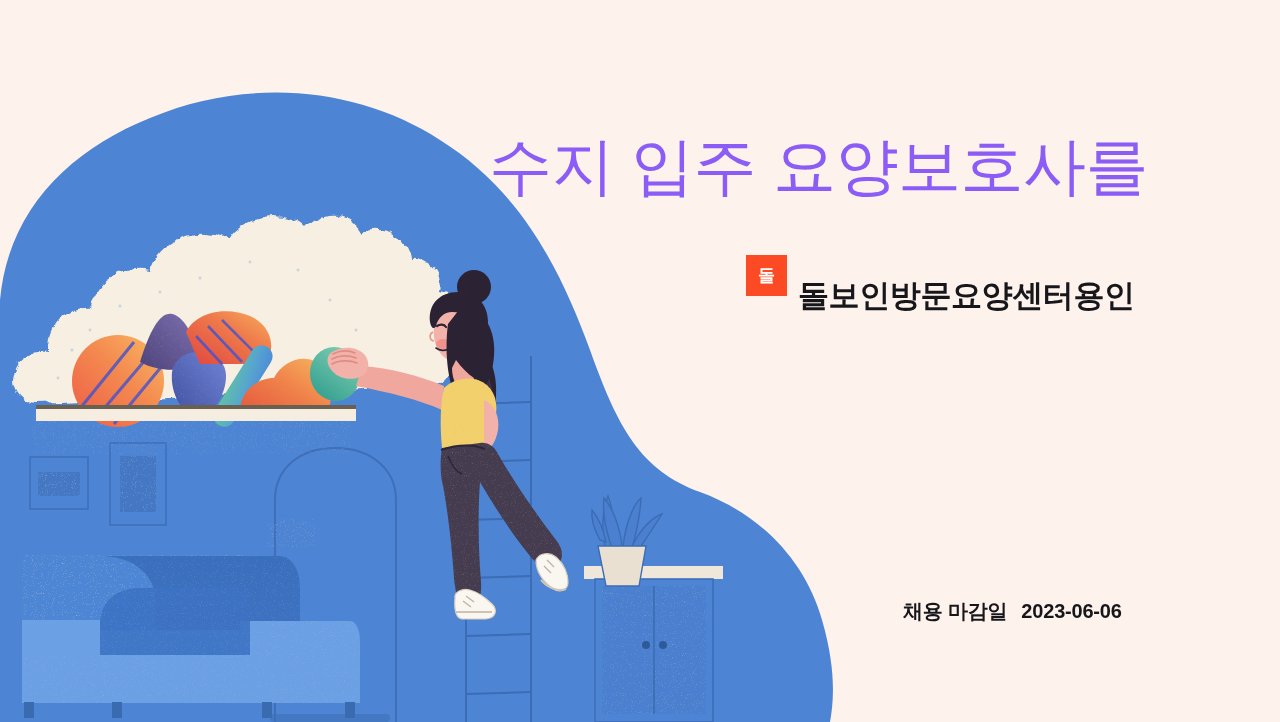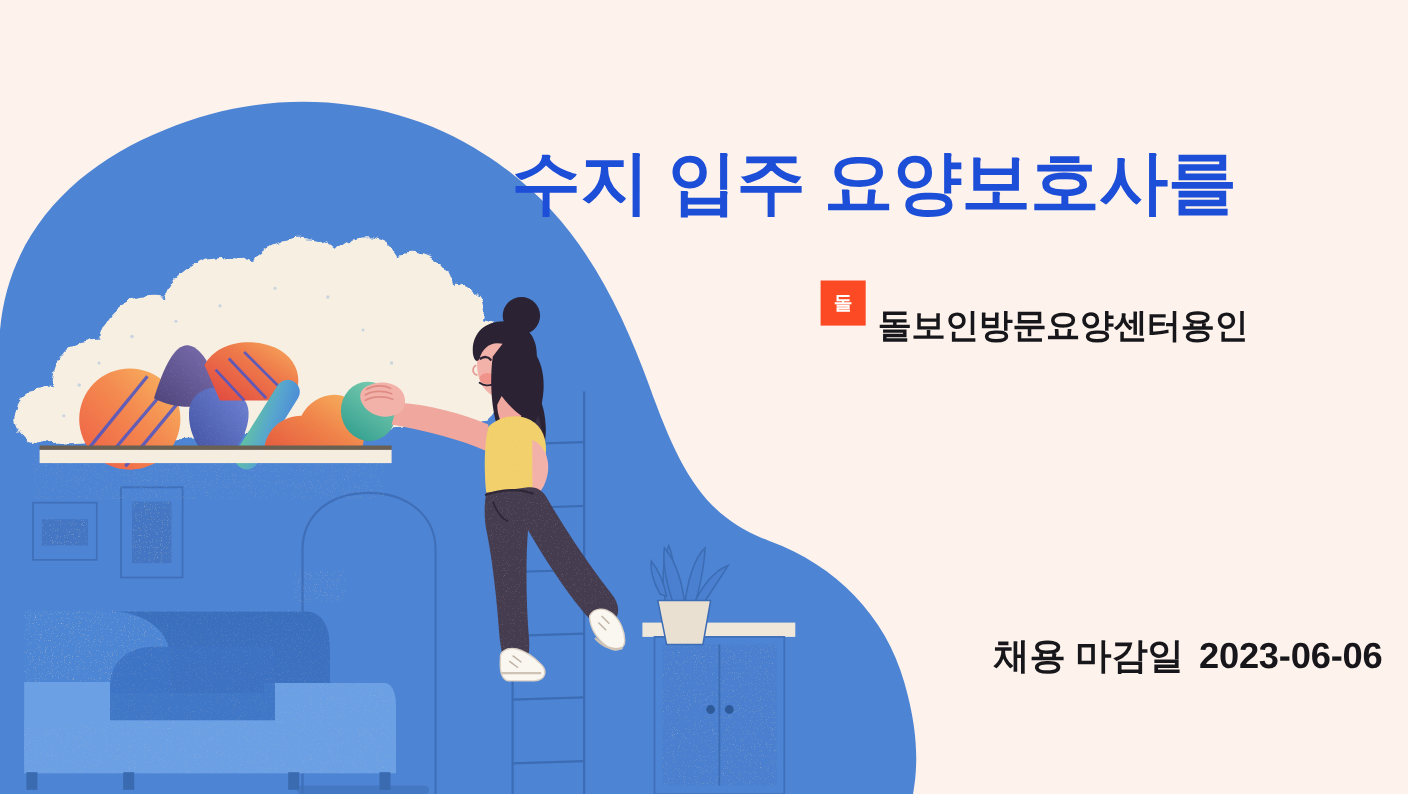--- a/index.html
+++ b/index.html
@@ -30,28 +30,28 @@
     left:0; top:0;
     width:860px;
     height:722px;
     overflow:hidden;
   }
   .illustration svg { display:block; }
 
   
   .title {
     position:absolute;
-    left:465px;
+    left:489px;
     top:131px;
     width:700px;
     font-size:63px;
-    font-weight:700;
+    font-weight:400;
     line-height:1.12;
     letter-spacing:-0.5px;
-    color:#1d4ed8;
+    color:#8b5cf6;
     white-space:nowrap;
   }
 
   .company-row {
     position:absolute;
     left:746px;
     top:240px;
     display:flex;
     align-items:center;
     gap:11px;
@@ -77,22 +77,22 @@
     font-weight:700;
     color:#17161A;
     letter-spacing:-0.4px;
     line-height:1;
     margin-top:40px;
   }
 
   .deadline {
     position:absolute;
     left:903px;
-    top:574px;
-    font-size:33px;
+    top:598px;
+    font-size:20px;
     font-weight:700;
     color:#17161A;
     letter-spacing:-0.2px;
     white-space:nowrap;
   }
   .deadline .deadline-date { margin-left:14px; }
 </style>
 </head>
 <body>
 

